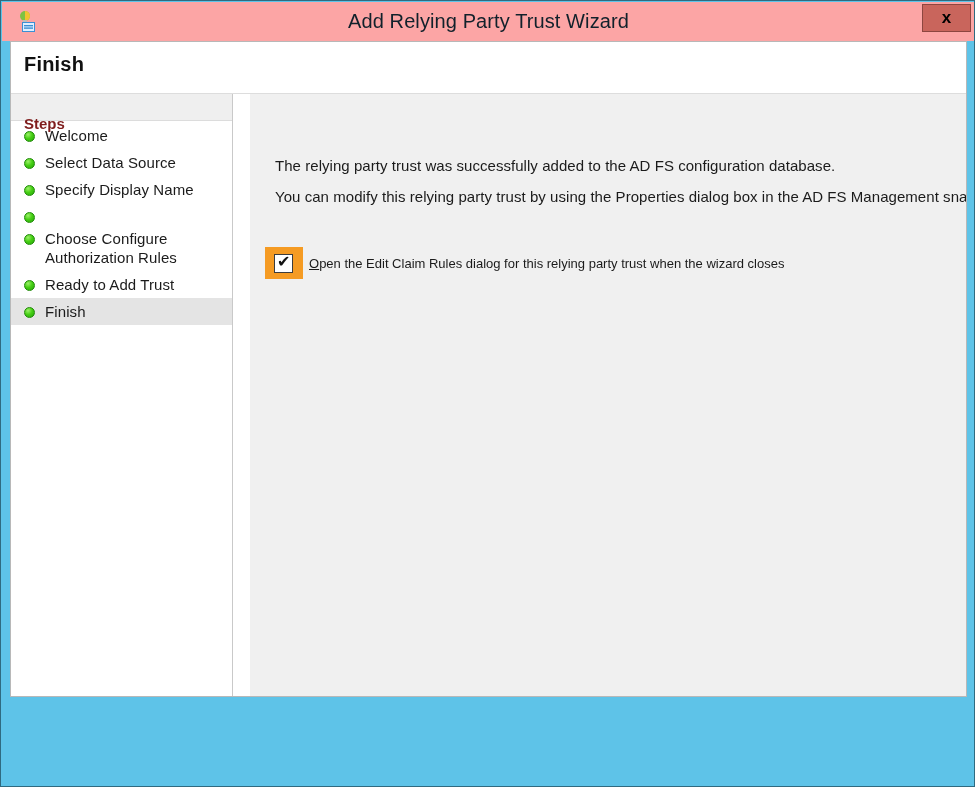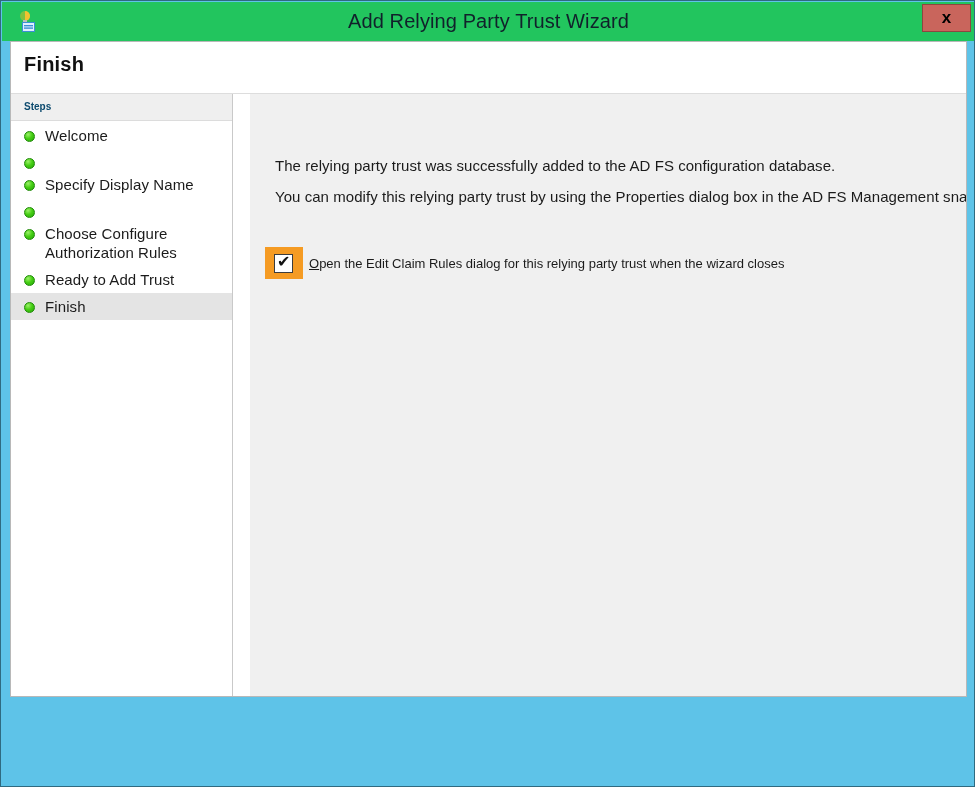--- a/index.html
+++ b/index.html
@@ -25,21 +25,21 @@
     border: 1px solid #2f6a80;
     overflow: hidden;
   }
 
   
   #titlebar {
     position: absolute;
     left: 1px; top: 1px;
     width: 973px;
     height: 39px;
-    background: #22c55e;
+    background: #fca5a5;
   }
   #title-icon {
     position: absolute;
     left: 14px; top: 8px;
     width: 24px; height: 24px;
   }
   #title-text {
     position: absolute;
     left: 0; top: 0;
     width: 973px;
@@ -111,24 +111,24 @@
     position: absolute;
     left: 0; top: 0;
     width: 221px;
     height: 27px;
     background: #efefef;
     border-bottom: 1px solid #dcdcdc;
     box-sizing: border-box;
   }
   #steps-header-label {
     position: absolute;
-    left: 13px; top: 7px;
-    font-size: 10px;
+    left: 13px; top: 21px;
+    font-size: 15px;
     font-weight: bold;
-    color: #0c4a6e;
+    color: #7f1d1d;
   }
   #steps-list {
     position: absolute;
     left: 0; top: 28px;
     width: 221px;
   }
   .step-item {
     position: relative;
     padding: 4px 8px 4px 34px;
     min-height: 22px;
@@ -288,20 +288,21 @@
       </div>
       <div id="steps-list">
 
         <div class="step-item">
           <span class="step-bullet"></span>
           <span class="step-label">Welcome</span>
         </div>
 
         <div class="step-item">
           <span class="step-bullet"></span>
+          <span class="step-label">Select Data Source</span>
         </div>
 
         <div class="step-item">
           <span class="step-bullet"></span>
           <span class="step-label">Specify Display Name</span>
         </div>
 
         <div class="step-item">
           <span class="step-bullet"></span>
         </div>

